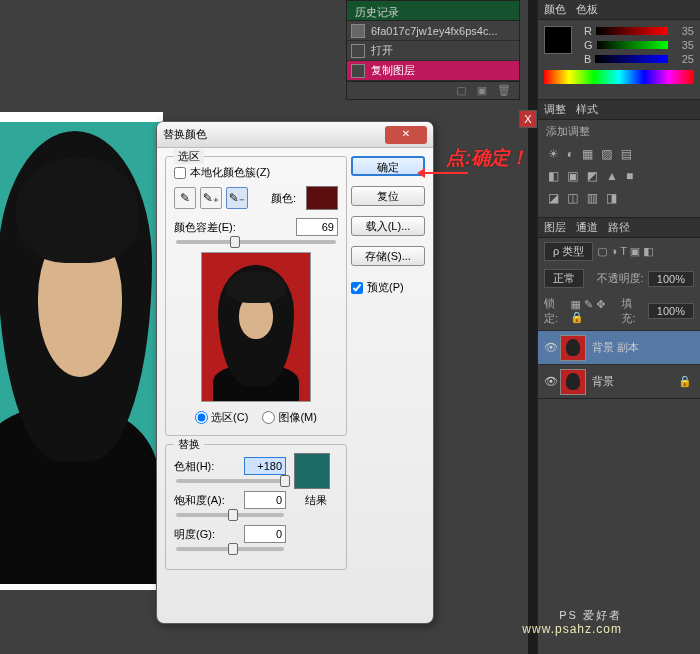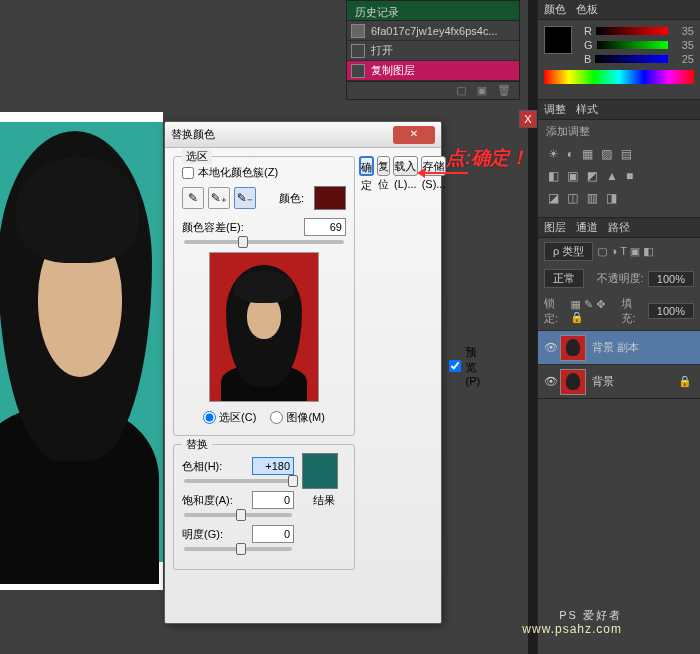--- a/index.html
+++ b/index.html
@@ -35,27 +35,27 @@
 .adjust-row span{font-size:12px}
 .layers-panel{border-bottom:1px solid #222}
 .layer-opts{display:flex;align-items:center;padding:4px 6px;gap:4px;font-size:10px;color:#aaa}
 .layer-sel{background:#2a2a2a;border:1px solid #555;padding:1px 8px;color:#ccc}
 .layer-row{display:flex;align-items:center;height:34px;padding:2px 4px;border-top:1px solid #2c2c2c}
 .layer-row.sel{background:#5578a5}
 .eye{width:18px;text-align:center;color:#ccc}
 .layer-thumb{width:26px;height:26px;background:#333;border:1px solid #888;margin-right:6px;position:relative;overflow:hidden}
 .layer-thumb .mini-bg{position:absolute;inset:0;background:#b22}
 .layer-thumb .mini-head{position:absolute;left:20%;top:15%;width:60%;height:70%;background:#222;border-radius:50% 50% 40% 40%}
-.dialog{position:absolute;left:164px;top:121px;width:278px;height:503px;background:linear-gradient(#f8f8f8,#e8e8e8);border:1px solid #5a5a5a;border-radius:2px;box-shadow:2px 2px 8px rgba(0,0,0,.4)}
+.dialog{position:absolute;left:156px;top:121px;width:278px;height:503px;background:linear-gradient(#f8f8f8,#e8e8e8);border:1px solid #5a5a5a;border-radius:8px;box-shadow:2px 2px 8px rgba(0,0,0,.4)}
 .titlebar{height:26px;background:linear-gradient(#fafafa,#dcdcdc);border-bottom:1px solid #bbb;border-radius:6px 6px 0 0;display:flex;align-items:center;padding:0 6px;position:relative}
 .titlebar span{flex:1}
 .close-x{width:42px;height:18px;background:#c94f44;border-radius:3px;color:#fff;text-align:center;line-height:16px;font-size:10px}
 .dlg-body{padding:8px;display:flex;gap:4px}
 .dlg-left{flex:1}
-.dlg-right{width:74px;display:flex;flex-direction:row;gap:3px}
+.dlg-right{width:74px;display:flex;flex-direction:column;gap:10px}
 .win-btn{height:20px;background:linear-gradient(#fdfdfd,#e4e4e4);border:1px solid #8a8a8a;border-radius:3px;text-align:center;line-height:18px;font-size:11px;cursor:pointer}
 .win-btn.primary{border:2px solid #2e7cd6;background:linear-gradient(#eaf3ff,#cde2ff)}
 .group{border:1px solid #bcbcbc;border-radius:3px;padding:8px 8px 10px;margin-bottom:8px;position:relative}
 .group>legend,.group>.legend{position:absolute;top:-8px;left:8px;background:#eee;padding:0 4px;font-size:11px}
 .chk{display:flex;align-items:center;gap:4px;font-size:11px;margin-bottom:6px}
 .chk input{width:12px;height:12px}
 .eyedrop-row{display:flex;align-items:center;gap:4px;margin-bottom:8px}
 .tool-btn{width:22px;height:22px;border:1px solid #999;background:#f4f4f4;border-radius:2px;display:flex;align-items:center;justify-content:center;font-size:12px}
 .tool-btn.active{background:#d8e4f5;border-color:#5a88c8}
 .color-swatch{width:32px;height:24px;border:1px solid #777;background:#5c0e0e;margin-left:6px}

